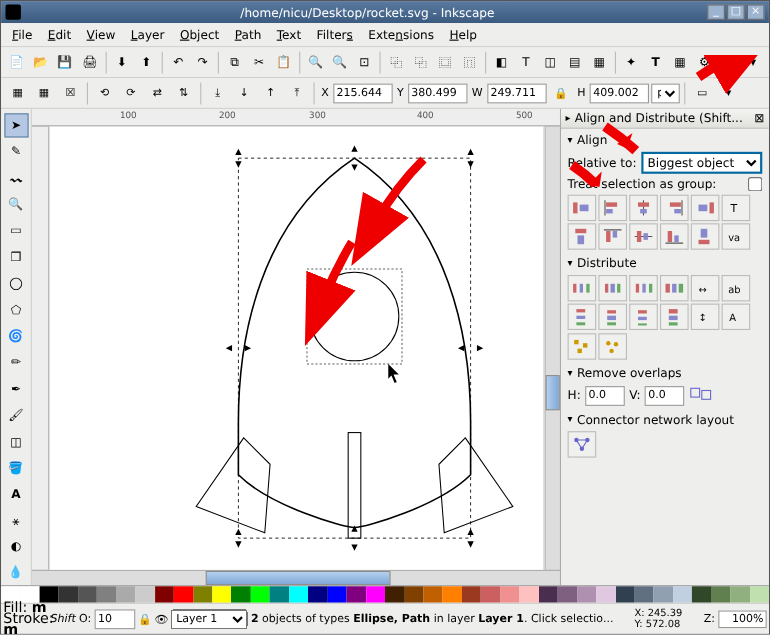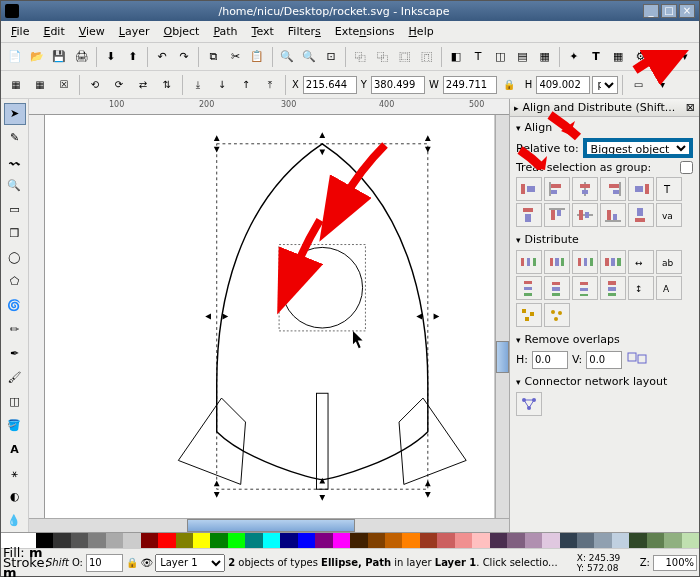--- a/index.html
+++ b/index.html
@@ -38,21 +38,21 @@
 .scrollbar-v .thumb { height: 8%; width: 100%; background: linear-gradient(90deg, #b4d0ee, #80a8d8); margin-top: 226px; border: 1px solid #888; }
 .panel { width: 190px; background: #eeeeec; border-left: 1px solid #aaa; font-size: 11px; overflow: hidden; }
 .panel-header { height: 18px; background: linear-gradient(#f4f4f2, #e0e0dc); display: flex; align-items: center; padding: 0 4px; border-bottom: 1px solid #bbb; }
 .panel-header .triangle { margin-right: 4px; font-size: 9px; }
 .panel-header .close { margin-left: auto; cursor: pointer; }
 .panel-body { padding: 4px 6px; }
 .panel-section { margin-bottom: 6px; }
 .panel-section .sec-head { display: flex; align-items: center; margin-bottom: 4px; }
 .panel-section .sec-head .triangle { margin-right: 4px; font-size: 9px; }
 .panel-row { display: flex; align-items: center; margin: 3px 0; gap: 4px; }
-.panel-row select { flex: 1; height: 20px; font-size: 11px; border: 4px solid #0369a1; background: #fff; }
+.panel-row select { flex: 1; height: 20px; font-size: 11px; border: 2px solid #0369a1; background: #fff; }
 .icongrid { display: flex; flex-wrap: wrap; gap: 2px; margin: 3px 0; }
 .icongrid .ibtn { width: 26px; height: 24px; border: 1px solid #bbb; background: #f0f0ee; display: flex; align-items: center; justify-content: center; cursor: pointer; }
 .icongrid .ibtn svg { width: 18px; height: 16px; }
 .smallspin { width: 36px; height: 18px; border: 1px solid #999; font-size: 10px; background: #fff; padding: 0 2px; }
 .palette { height: 16px; display: flex; border-top: 1px solid #999; }
 .palette .sw { flex: 1; height: 100%; }
 .statusbar { height: 28px; display: flex; align-items: center; background: #eeeeec; border-top: 1px solid #ccc; font-size: 10px; padding: 0 2px; gap: 3px; }
 .statusbar .fillstroke { width: 40px; font-size: 13px; line-height: 10px; }
 .statusbar .layer { display: flex; align-items: center; gap: 2px; }
 .statusbar .msg { flex: 1; overflow: hidden; white-space: nowrap; }

